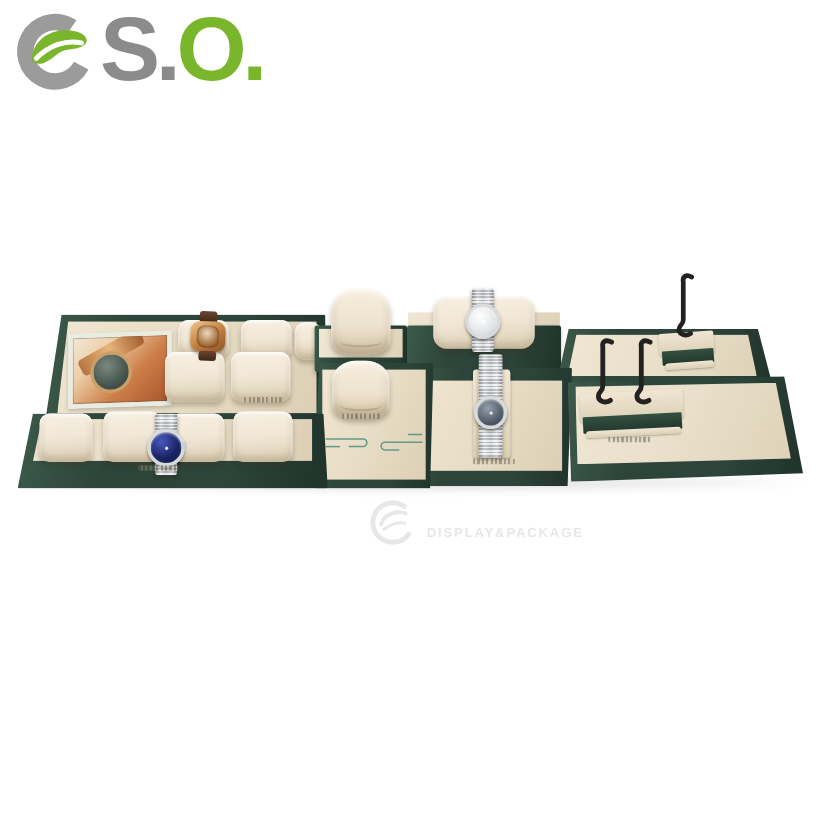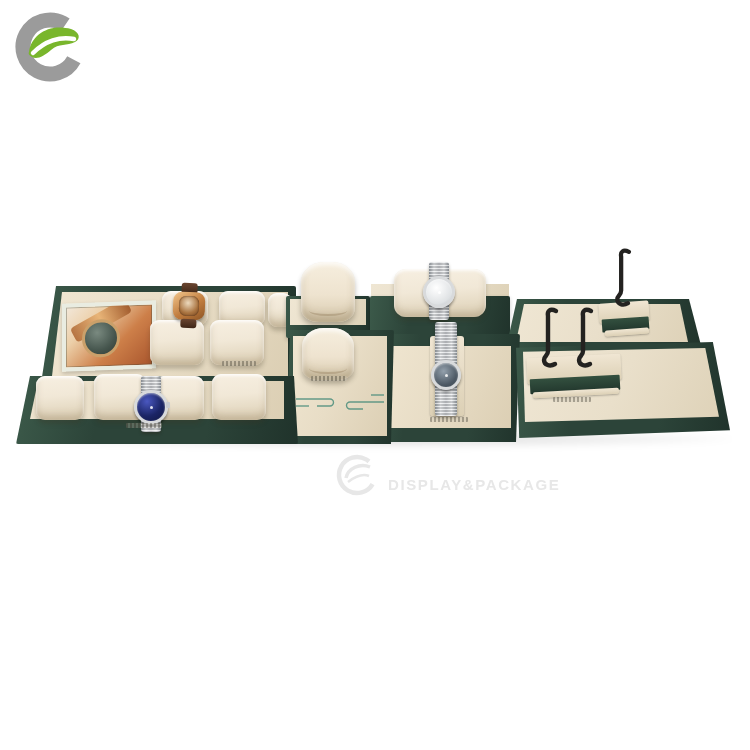--- a/index.html
+++ b/index.html
@@ -64,33 +64,34 @@
   .hook{position:absolute;overflow:visible;}
   .meander{position:absolute;}
 
   .set-shadow{position:absolute;border-radius:50%;
         background:radial-gradient(ellipse at center,rgba(0,0,0,.14) 0%,rgba(0,0,0,.05) 55%,transparent 75%);
         filter:blur(3px);}
 
   
   .watermark{position:absolute;left:334px;top:452px;display:flex;align-items:center;gap:8px;color:var(--watermark);}
   .wm-title{font-size:30px;line-height:30px;font-weight:800;letter-spacing:3px;}
-  .wm-sub{font-size:15px;font-weight:700;letter-spacing:1.6px;margin-top:18px;text-align:right;}
+  .wm-sub{font-size:12px;font-weight:700;letter-spacing:1.6px;margin-top:18px;text-align:right;}
 </style>
 </head>
 <body>
 
 <div id="canvas">
 
   <div class="brand">
     <svg width="76" height="76" viewBox="0 0 76 76">
       <circle cx="37" cy="39" r="27" fill="none" stroke="#9b9b9b" stroke-width="15" stroke-dasharray="130 40" transform="rotate(28 37 39)"></circle>
       <path d="M16 44 C18 27 36 15 58 21 C67 24 68 31 62 34 C54 38 46 35 38 42 C31 48 24 52 19 49 C16 47 15 46 16 44 Z" fill="#79b62c"></path>
       <path d="M20 45 C32 33 47 28 61 31" stroke="#ffffff" stroke-width="4.5" fill="none" stroke-linecap="round"></path>
     </svg>
+    <div class="brand-text"><span class="gray">S.</span><span class="green">O.</span></div>
   </div>
 
   <div class="group">
 
     <div class="set-shadow" style="left:14px;top:430px;width:720px;height:18px;"></div>
 
     <div class="group">
       <div class="tray" style="left:40px;top:286px;width:256px;height:104px;clip-path:polygon(16px 0,100% 0,100% 100%,0 100%);"></div>
       <div class="deck" style="left:52px;top:292px;width:236px;height:84px;clip-path:polygon(10px 0,100% 0,100% 100%,0 100%);"></div>
       <div class="frame" style="left:62px;top:302px;width:86px;height:60px;">

